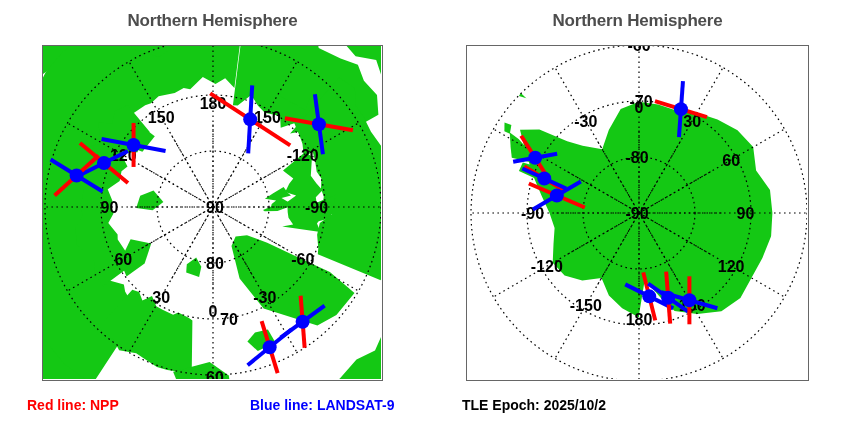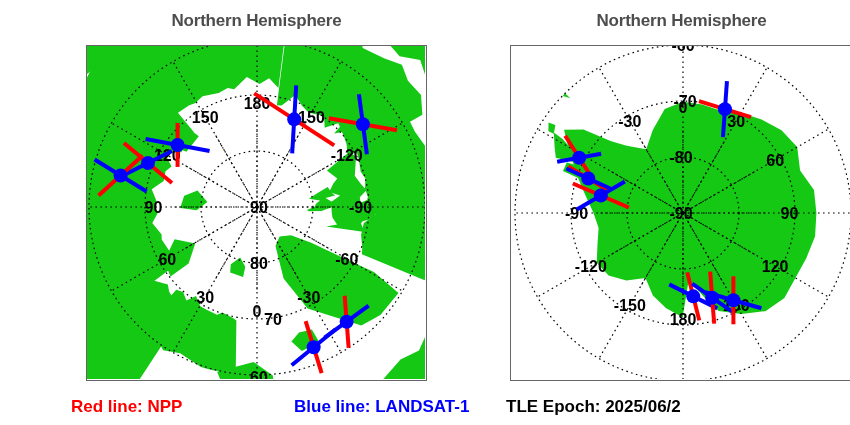--- a/index.html
+++ b/index.html
@@ -1,32 +1,32 @@
 <!DOCTYPE html>
 <html><head>
 <meta charset="utf-8">
 <style>
   html,body{margin:0;padding:0;background:#ffffff;}
   body{width:850px;height:425px;overflow:hidden;
        font-family:"Liberation Sans","DejaVu Sans",sans-serif;}
-  #root{position:relative;width:682px;height:425px;margin-left:44px;}
+  #root{position:relative;width:682px;height:425px;}
 
   .panel{position:absolute;}
   .panel-title{
     position:absolute;left:0;width:100%;text-align:center;
     font-size:17px;font-weight:bold;color:#4d4d4d;
     letter-spacing:-0.2px;
   }
   .frame{
     position:absolute;border:1.5px solid #666666;background:#ffffff;
     box-sizing:border-box;overflow:hidden;
   }
   .plotsvg{position:absolute;left:0;top:0;}
 
-  .legend{position:absolute;font-size:17px;font-weight:bold;white-space:nowrap;}
+  .legend{position:absolute;font-size:14px;font-weight:bold;white-space:nowrap;}
   #lg-red{left:27px;top:397px;color:#ff0000;}
   #lg-blue{left:250px;top:397px;color:#0000ff;}
   #lg-tle{left:462px;top:397px;color:#000000;}
 </style>
 </head>
 <body>
 
 <div id="root">
 
   <div class="panel" id="panel-north" style="left:0px;top:0px;width:425px;height:390px;">
@@ -189,16 +189,16 @@
           <line x1="181.17090663936128" y1="237.7184643736988" x2="221.17090663936128" y2="265.7184643736988" stroke="#0000ff" stroke-width="4"></line>
           <circle cx="201.17090663936128" cy="251.7184643736988" r="7" fill="#0000ff"></circle>
           <line x1="222.39999999999998" y1="230.29536070147142" x2="222.39999999999998" y2="278.2953607014714" stroke="#ff0000" stroke-width="4"></line>
           <line x1="194.39999999999998" y1="246.29536070147142" x2="250.39999999999998" y2="262.2953607014714" stroke="#0000ff" stroke-width="4"></line>
           <circle cx="222.39999999999998" cy="254.29536070147142" r="7" fill="#0000ff"></circle>
         </svg>
     </div>
   </div>
 
   <div class="legend" id="lg-red">Red line: NPP</div>
-  <div class="legend" id="lg-blue">Blue line: LANDSAT-1</div>
-  <div class="legend" id="lg-tle">TLE Epoch: 2025/06/2</div>
+  <div class="legend" id="lg-blue">Blue line: LANDSAT-9</div>
+  <div class="legend" id="lg-tle">TLE Epoch: 2025/10/2</div>
 
 </div>
 
 </body></html>

